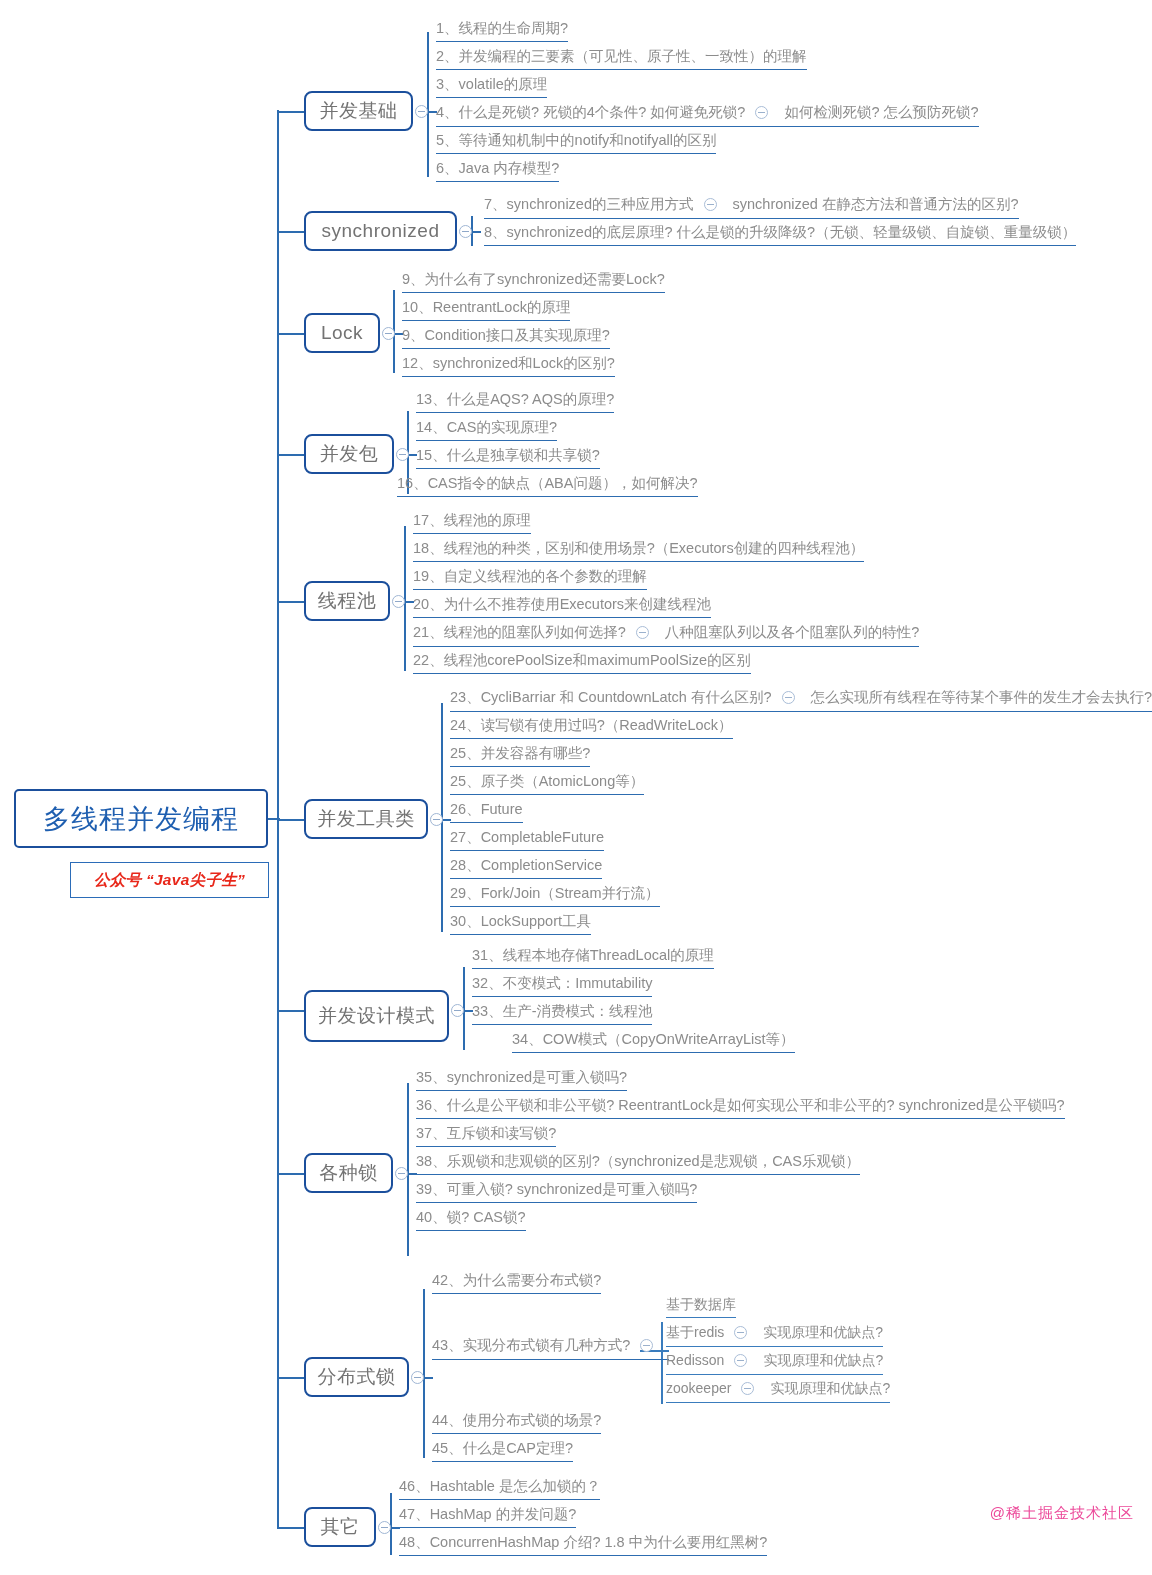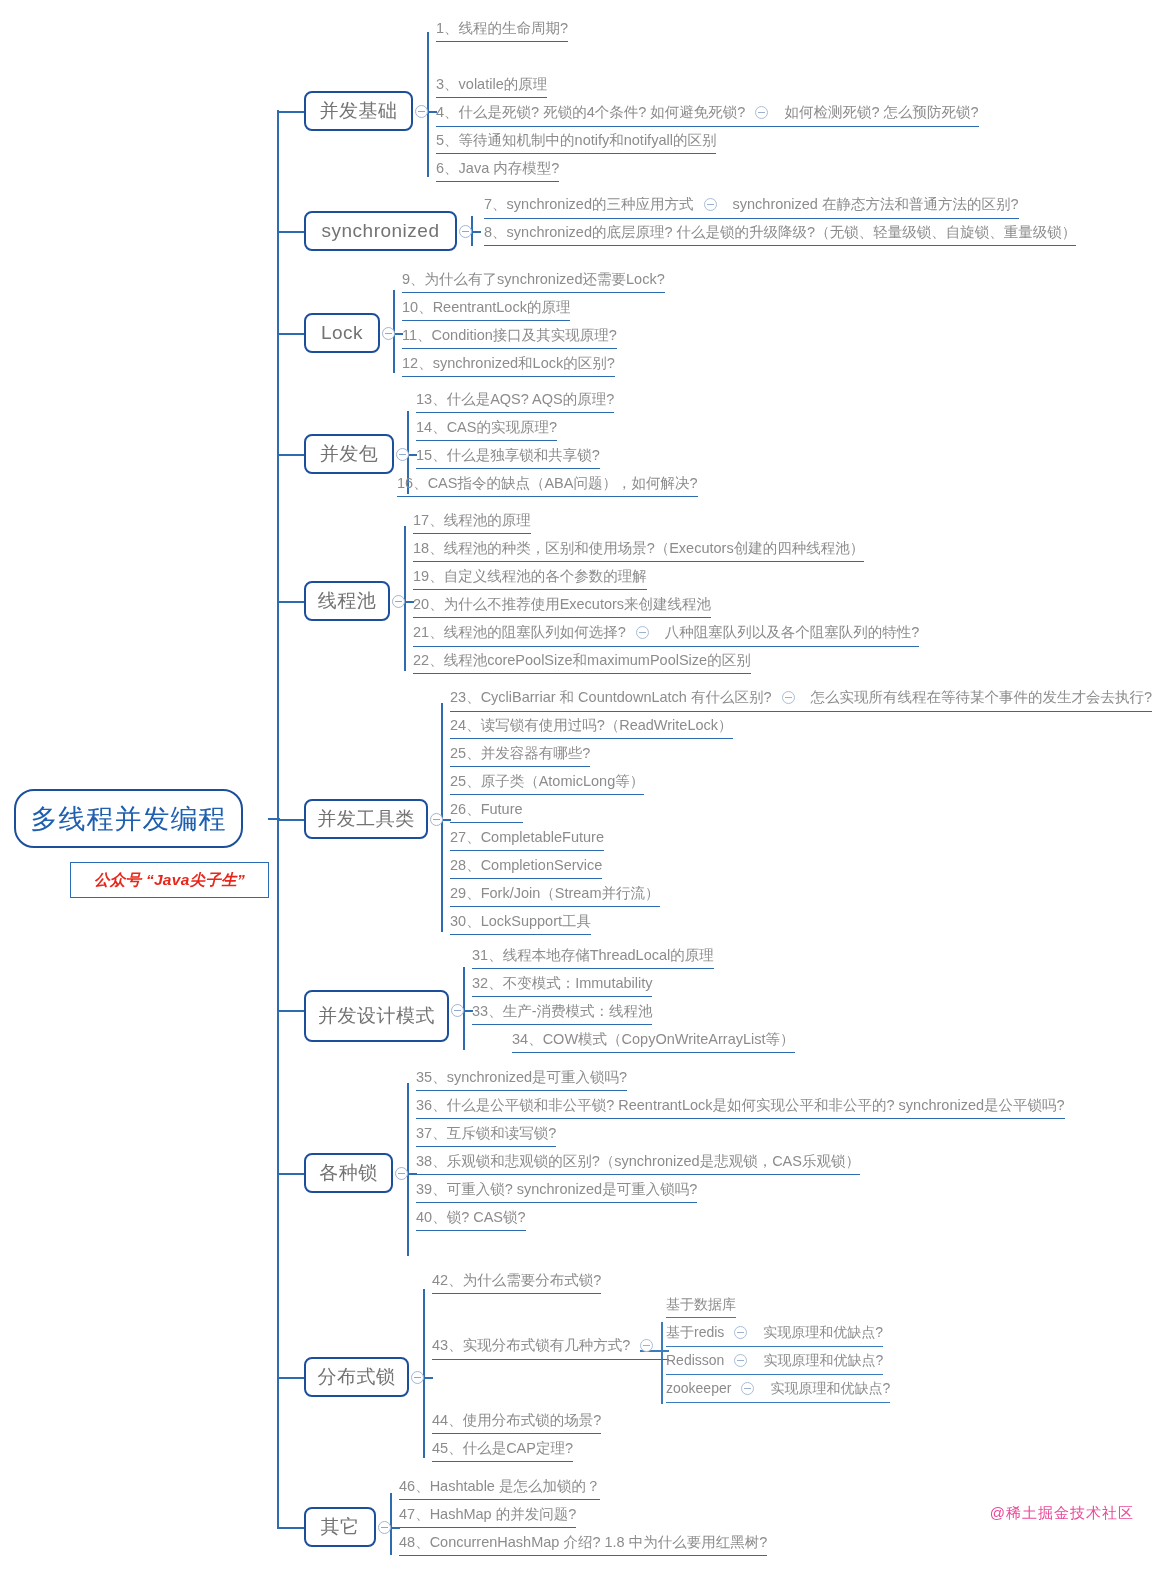--- a/index.html
+++ b/index.html
@@ -18,24 +18,24 @@
     left: 0; top: 0;
     width: 1152px;
     height: 1575px;
   }
 
   
   .root-box {
     position: absolute;
     left: 14px;
     top: 789px;
-    width: 229px;
+    width: 254px;
     height: 59px;
     border: 2px solid #1b4f9c;
-    border-radius: 20px;
+    border-radius: 5px;
     background: #fff;
     display: flex;
     align-items: center;
     justify-content: center;
     color: #1f5fb0;
     font-size: 27px;
     letter-spacing: 1px;
     z-index: 5;
     text-align: center;
   }
@@ -192,20 +192,23 @@
   <div class="branch-box" style="left:304px; top:91px; width:109px; height:40px;">
     <span>并发基础</span>
   </div>
   <div class="toggle" style="left:415px; top:105px;"></div>
   <div class="vline" style="left:427px; top:32px; height:145px;"></div>
   <div class="hline" style="left:427px; top:111px; width:10px;"></div>
 
   <div class="leaf" style="left:436px; top:20px;">
     <span>1、线程的生命周期?</span>
   </div>
+  <div class="leaf" style="left:436px; top:48px;">
+    <span>2、并发编程的三要素（可见性、原子性、一致性）的理解</span>
+  </div>
   <div class="leaf" style="left:436px; top:76px;">
     <span>3、volatile的原理</span>
   </div>
   <div class="leaf" style="left:436px; top:104px;">
     <span>4、什么是死锁? 死锁的4个条件? 如何避免死锁?</span><span class="toggle-inline"></span><span>如何检测死锁? 怎么预防死锁?</span>
   </div>
   <div class="leaf" style="left:436px; top:132px;">
     <span>5、等待通知机制中的notify和notifyall的区别</span>
   </div>
   <div class="leaf" style="left:436px; top:160px;">
@@ -235,21 +238,21 @@
   <div class="vline" style="left:393px; top:290px; height:83px;"></div>
   <div class="hline" style="left:393px; top:333px; width:10px;"></div>
 
   <div class="leaf" style="left:402px; top:271px;">
     <span>9、为什么有了synchronized还需要Lock?</span>
   </div>
   <div class="leaf" style="left:402px; top:299px;">
     <span>10、ReentrantLock的原理</span>
   </div>
   <div class="leaf" style="left:402px; top:327px;">
-    <span>11、Condition接口及其实现原理?</span>
+    <span>9、Condition接口及其实现原理?</span>
   </div>
   <div class="leaf" style="left:402px; top:355px;">
     <span>12、synchronized和Lock的区别?</span>
   </div>
 
   <div class="hline" style="left:277px; top:454px; width:27px;"></div>
   <div class="branch-box" style="left:304px; top:434px; width:90px; height:40px;">
     <span>并发包</span>
   </div>
   <div class="toggle" style="left:396px; top:448px;"></div>

